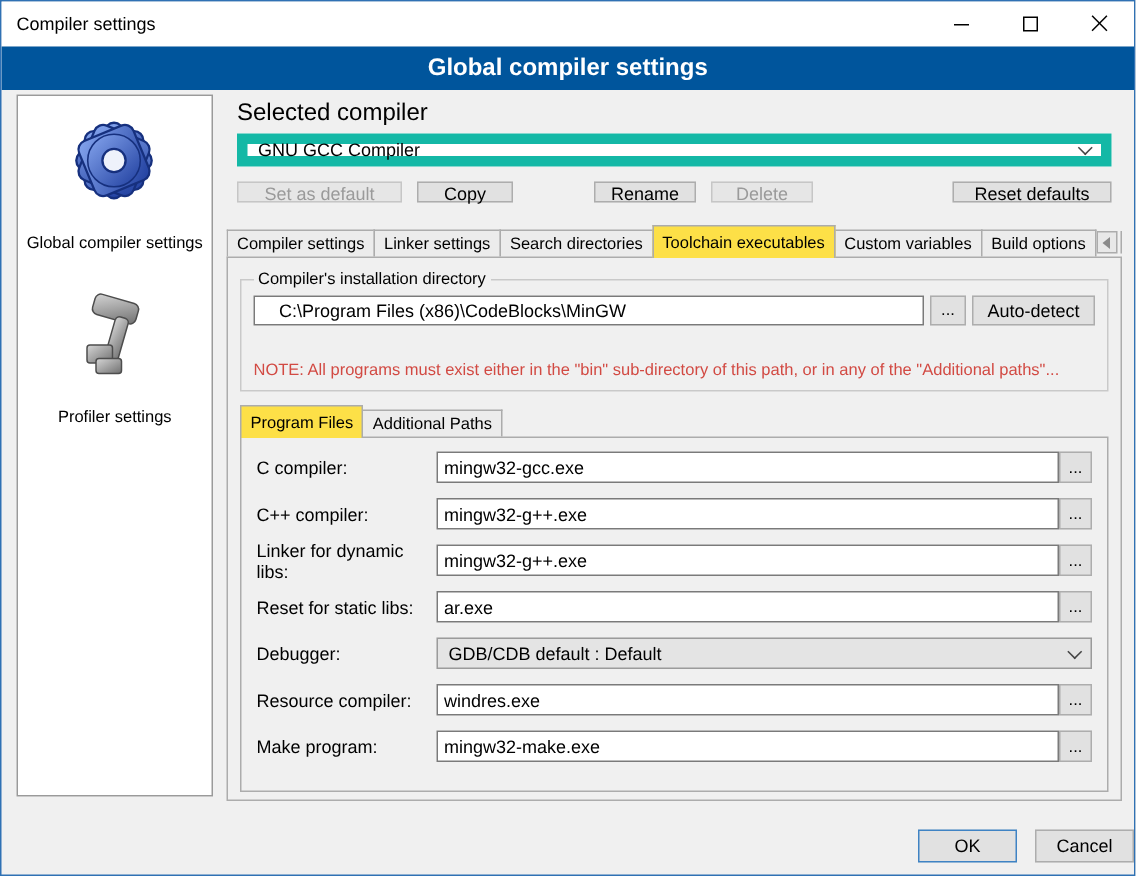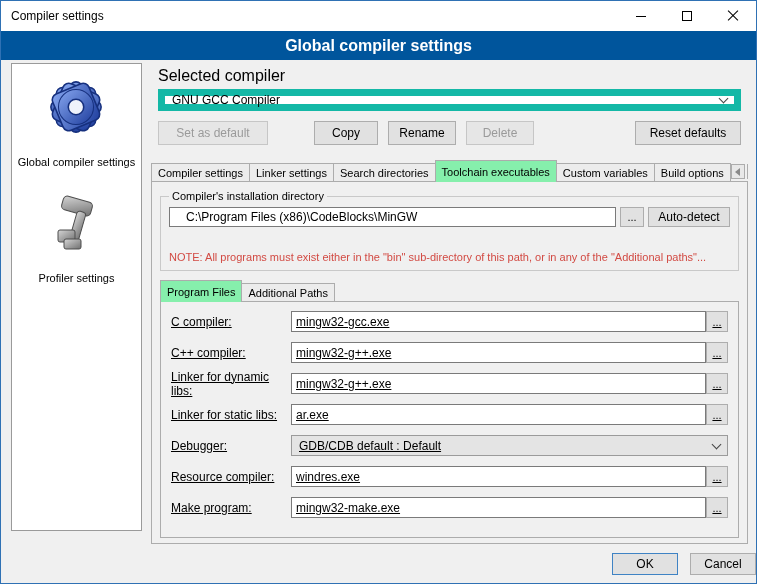--- a/index.html
+++ b/index.html
@@ -31,49 +31,49 @@
   .side-label { font-size:11px; margin-top:16px; color:#000; white-space:nowrap; }
 
   
   .main { position:absolute; left:150px; top:0; width:597px; }
   .sel-label { font-size:16px; margin:7px 0 4px 7px; }
   .combo { margin-left:7px; width:583px; height:22px; border:7px solid #14b8a6; background:#fff; display:flex; align-items:center; font-size:12px; padding:0 7px; }
   .chev { width:7px; height:7px; border-right:1.5px solid #444; border-bottom:1.5px solid #444; transform:rotate(45deg); margin-left:auto; margin-top:-3px; }
 
   .btn-row { margin:10px 0 0 7px; width:583px; display:flex; gap:10px; }
   button { font-family:"Liberation Sans", sans-serif; }
-  .btn { height:24px; font-size:12px; background:#e1e1e1; border:1px solid #adadad; padding:0 10px; cursor:default; }
+  .btn { height:14px; font-size:12px; background:#e1e1e1; border:1px solid #adadad; padding:0 10px; cursor:default; }
   .btn.disabled { color:#9a9a9a; background:#e6e6e6; border-color:#c6c6c6; }
   .btn-setdefault { width:110px; }
-  .btn-copy { width:64px; margin-left:36px; }
-  .btn-rename { width:68px; }
+  .btn-copy { width:64px; }
+  .btn-rename { width:68px;margin-left:44px; }
   .btn-delete { width:68px; }
   .btn-reset { width:106px; margin-left:auto; }
 
   
   .tabstrip { margin-top:15px; display:flex; align-items:flex-end; height:22px; padding-right:2px; overflow:hidden; }
   .tab { font-size:11px; padding:3px 6px 2px 6px; border:1px solid #acacac; border-bottom:none; background:#ececec; white-space:nowrap; height:19px; cursor:default; }
   .tab + .tab { margin-left:-1px; }
-  .tab.active { background:#86efac; height:22px; padding-top:5px; position:relative; z-index:2; }
+  .tab.active { background:#fde047; height:22px; padding-top:5px; position:relative; z-index:2; }
   .tabscroll { margin-left:auto; display:flex; gap:2px; padding-bottom:3px; }
   .tsbtn { width:14px; height:15px; border:1px solid #acacac; background:#e8e8e8; display:flex; align-items:center; justify-content:center; cursor:default; }
   .tri-left { width:0; height:0; border-top:4px solid transparent; border-bottom:4px solid transparent; border-right:5px solid #8a8a8a; }
 
   .tabpanel { border:1px solid #acacac; margin-top:-1px; height:363px; padding:8px; display:flex; flex-direction:column; background:#f0f0f0; position:relative; z-index:1; }
 
   fieldset.group { border:1px solid #c9c9c9; padding:3px 8px 7px 8px; margin-bottom:6px; }
   legend { font-size:11px; padding:0 3px; color:#000; }
   .dir-row { display:flex; gap:4px; align-items:center; margin-top:2px; }
   .dir-input { flex:1; height:20px; border:1px solid #7a7a7a; background:#fff; font-size:12px; padding:0 16px; font-family:"Liberation Sans", sans-serif; }
   .mini-btn { width:24px; height:20px; font-size:11px; background:#e1e1e1; border:1px solid #adadad; cursor:default; }
   .auto-btn { width:82px; height:20px; font-size:12px; background:#e1e1e1; border:1px solid #adadad; cursor:default; }
   .note { color:#d24a43; font-size:11px; margin-top:24px; white-space:nowrap; overflow:hidden; }
 
   .subtabs { display:flex; margin-top:4px; align-items:flex-end; height:21px; }
-  .subpanel { border:1px solid #acacac; margin-top:-1px; flex:1; padding:9px 10px; background:#f0f0f0;text-decoration:underline; }
+  .subpanel { border:1px solid #acacac; margin-top:-1px; flex:1; padding:9px 10px; background:#f0f0f0; }
 
   .prow { display:flex; align-items:center; margin-bottom:10px; height:21px; }
   .plabel { width:120px; font-size:12px; }
   .pfield { flex:1; display:flex; gap:0; align-items:center;justify-content:flex-end; }
   .pinput { flex:1; height:21px; border:1px solid #7a7a7a; background:#fff; font-size:12px; padding:0 4px; font-family:"Liberation Sans", sans-serif; }
   .pbrowse { width:22px; height:21px; font-size:11px; background:#e1e1e1; border:1px solid #adadad; cursor:default; }
   .pselect { flex:1; height:21px; border:1px solid #9b9b9b; background:#e4e4e4; display:flex; align-items:center; font-size:12px; padding:0 7px; cursor:default; }
 
   .footer { position:absolute; left:0; bottom:8px; width:100%; display:flex; justify-content:flex-end; gap:12px; }
   .fbtn { width:66px; height:22px; font-size:12px; background:#e1e1e1; border:1px solid #adadad; cursor:default; }
@@ -213,21 +213,21 @@
 
           <div class="prow">
             <span class="plabel">Linker for dynamic libs:</span>
             <span class="pfield">
               <input class="pinput" value="mingw32-g++.exe" style="">
               <button class="pbrowse">...</button>
             </span>
           </div>
 
           <div class="prow">
-            <span class="plabel">Linker for static libs:</span>
+            <span class="plabel">Reset for static libs:</span>
             <span class="pfield">
               <input class="pinput" value="ar.exe" style="">
               <button class="pbrowse">...</button>
             </span>
           </div>
 
           <div class="prow">
             <span class="plabel">Debugger:</span>
             <span class="pfield">
               <span class="pselect">

